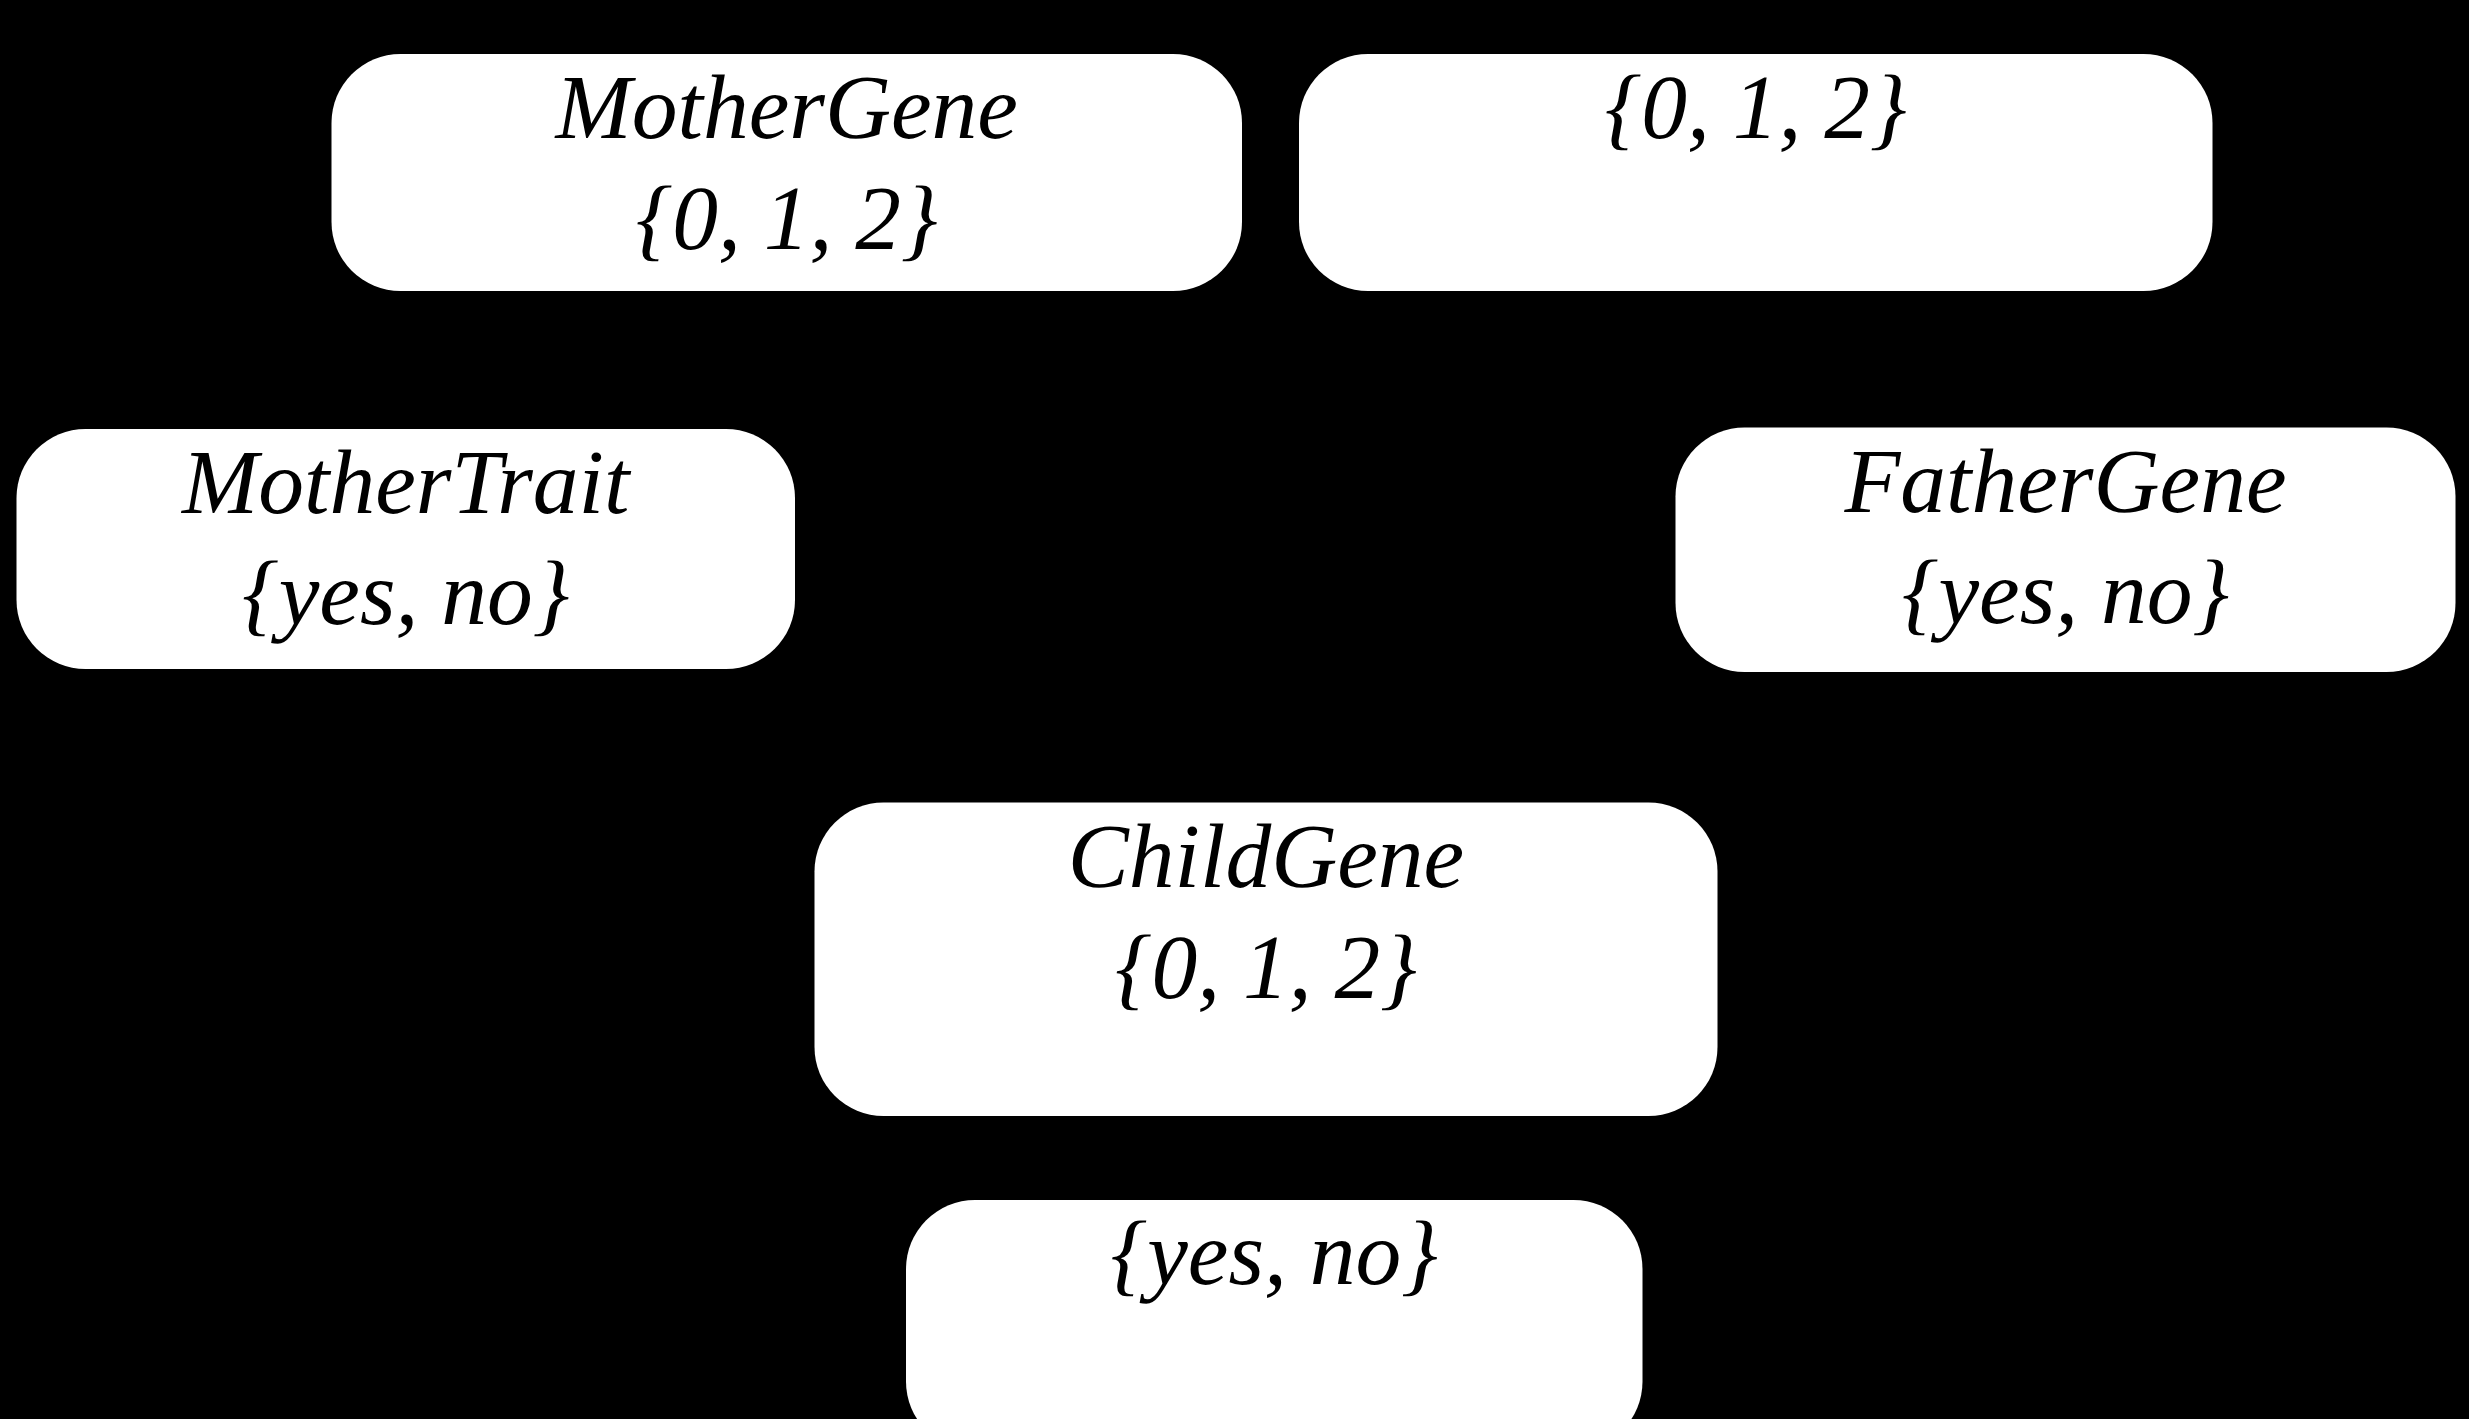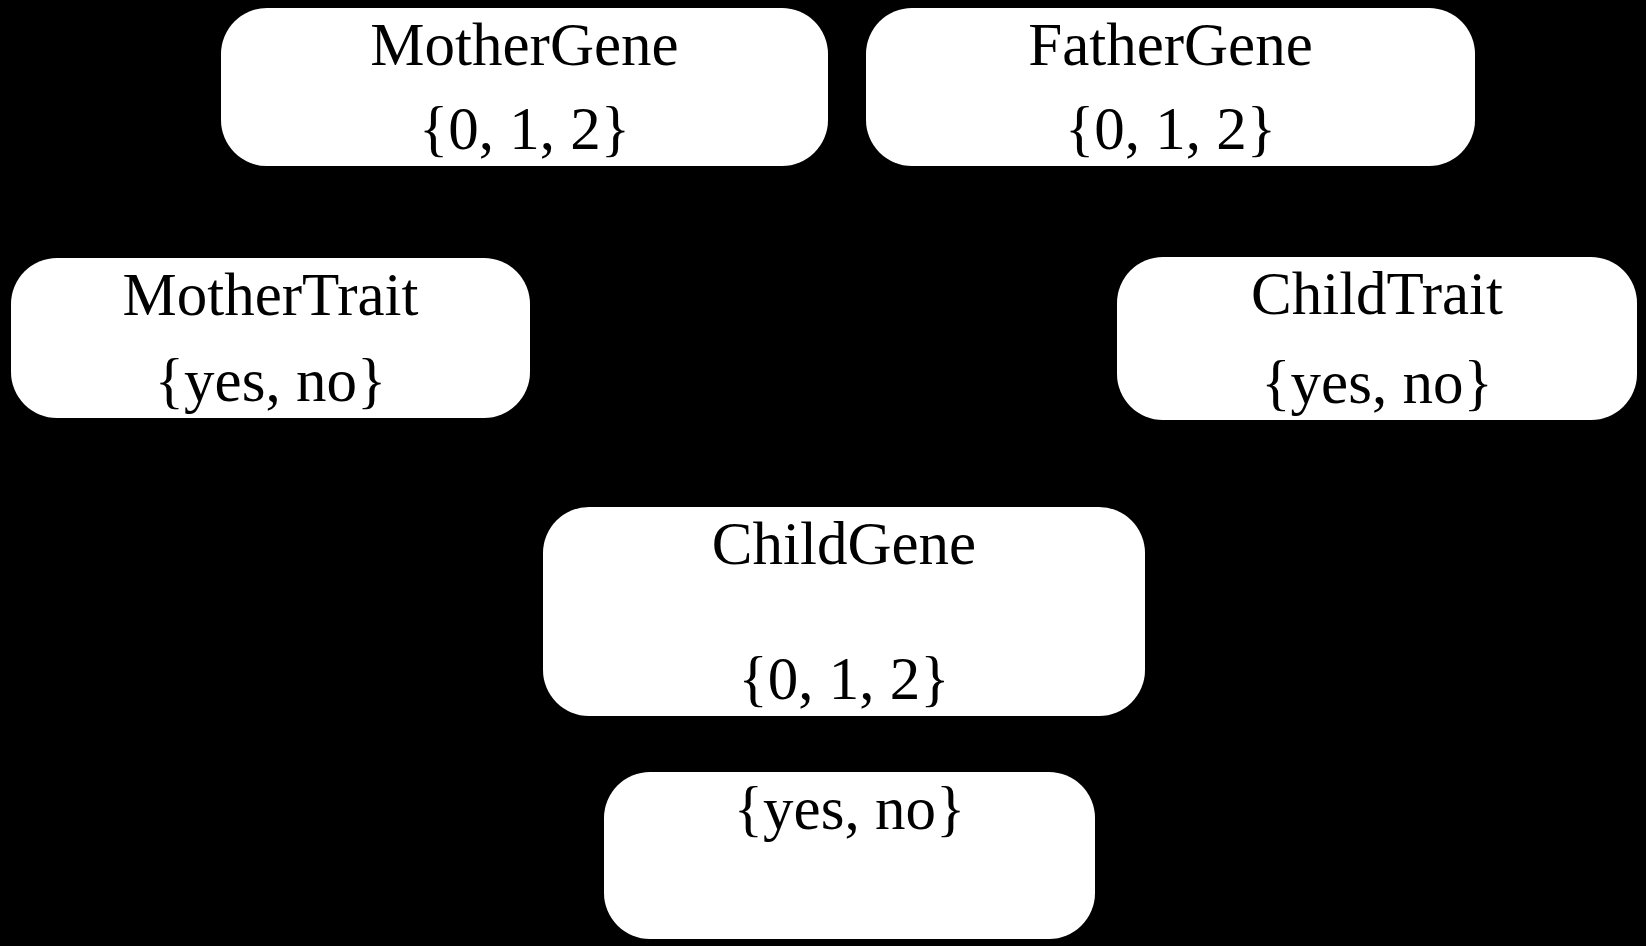--- a/index.html
+++ b/index.html
@@ -16,23 +16,25 @@
     font-family: "Liberation Serif", "DejaVu Serif", serif;
   }
   .node {
     position: absolute;
     background: #ffffff;
     border-radius: 46px;
     color: #000000;
     display: flex;
     flex-direction: column;
     align-items: center;
-    justify-content: space-between;
+    justify-content: flex-start;
     text-align: center;
+    font-style: italic;
     box-sizing: border-box;
+    margin-top: 28px;
   }
   .node .label {
     font-size: 61px;
     line-height: 74px;
     white-space: nowrap;
   }
   .node .domain {
     font-size: 61px;
     line-height: 74px;
     white-space: nowrap;
@@ -49,31 +51,30 @@
 <body>
 
 <div class="canvas">
 
   <div class="node n0">
     <span class="label">MotherGene</span>
     <span class="domain">{0, 1, 2}</span>
   </div>
 
   <div class="node n1">
-    <span class="label">FatherGene</span>
     <span class="domain">{0, 1, 2}</span>
   </div>
 
   <div class="node n2">
     <span class="label">MotherTrait</span>
     <span class="domain">{yes, no}</span>
   </div>
 
   <div class="node n3">
-    <span class="label">ChildTrait</span>
+    <span class="label">FatherGene</span>
     <span class="domain">{yes, no}</span>
   </div>
 
   <div class="node n4">
     <span class="label">ChildGene</span>
     <span class="domain">{0, 1, 2}</span>
   </div>
 
   <div class="node n5">
     <span class="domain">{yes, no}</span>

